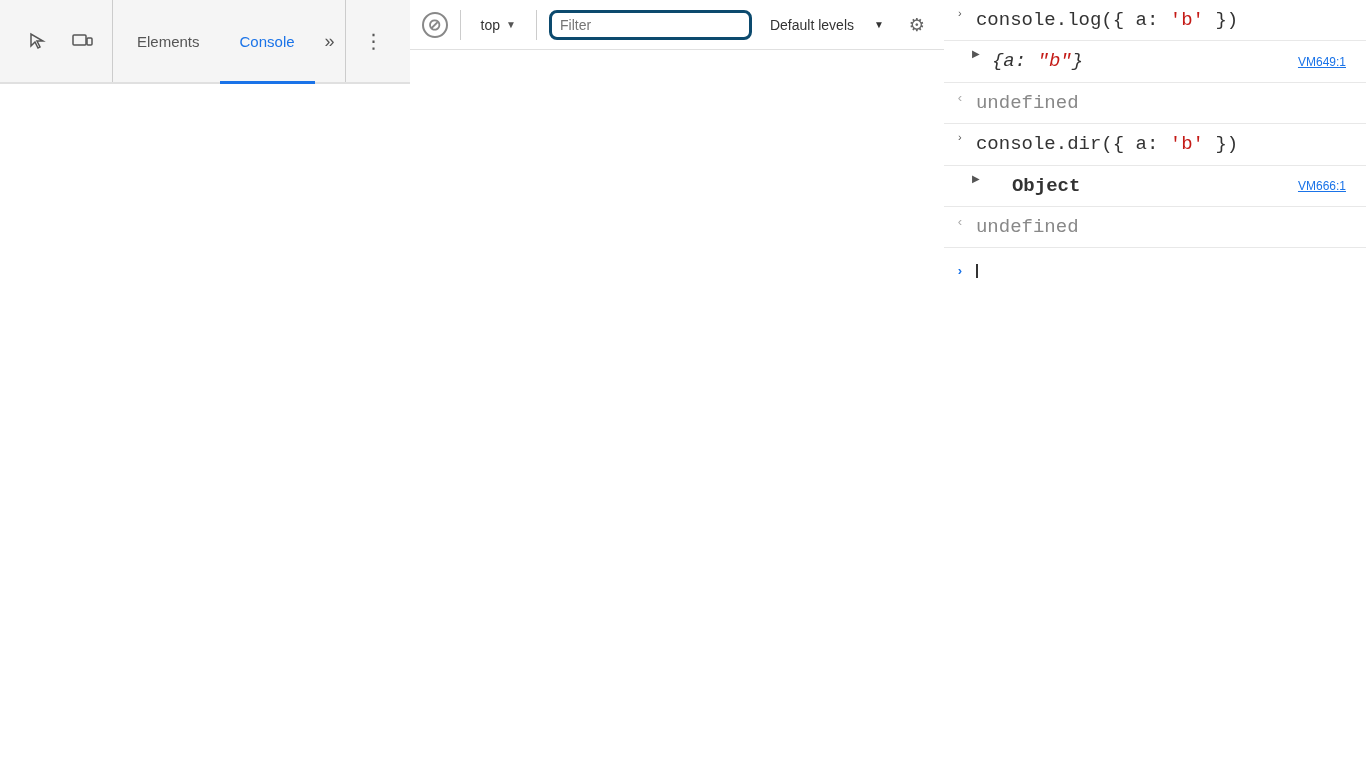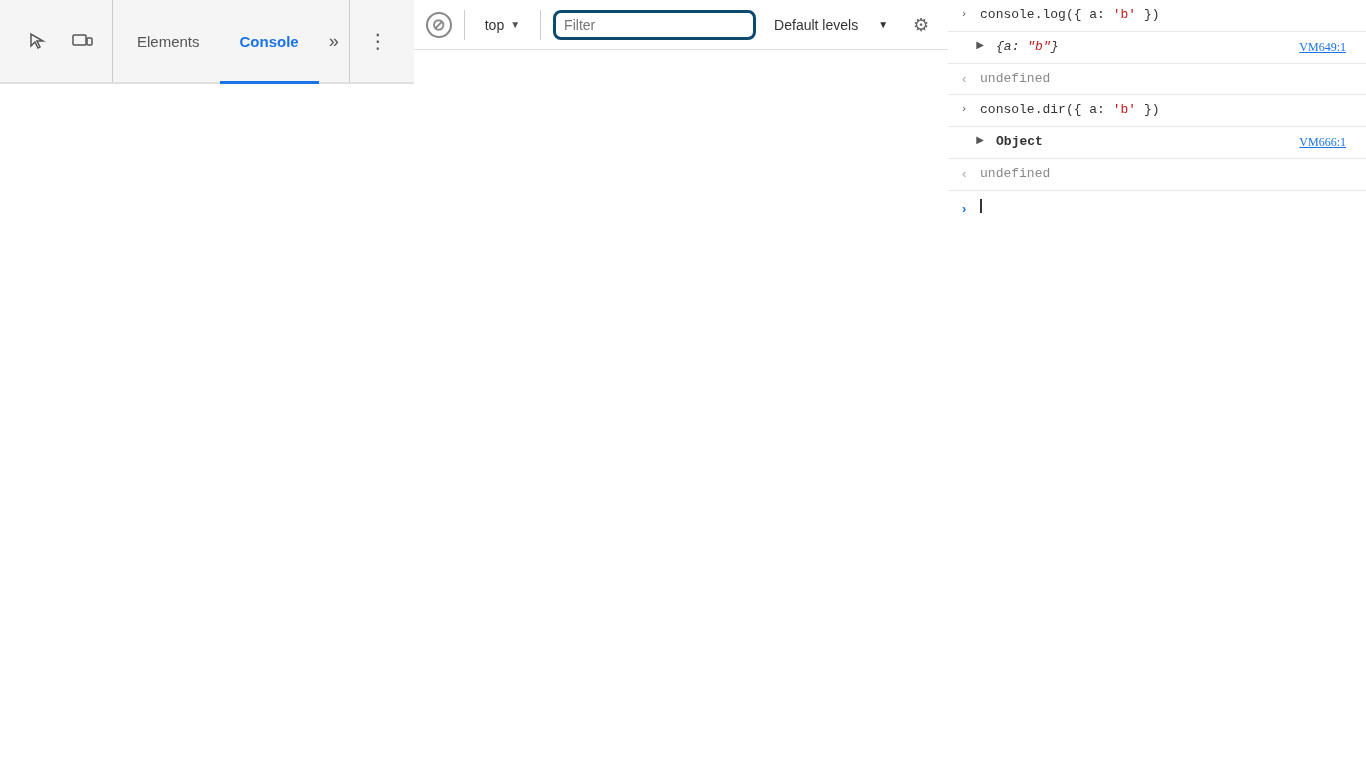--- a/index.html
+++ b/index.html
@@ -68,21 +68,21 @@
       color: #555;
       border-bottom: 3px solid transparent;
       position: relative;
       top: 2px;
       white-space: nowrap;
     }
 
     .tab-item.active {
       color: #1a73e8;
       border-bottom: 3px solid #1a73e8;
-      font-weight: 700;
+      font-weight: 400;
     }
 
     .tab-more {
       display: flex;
       align-items: center;
       justify-content: center;
       padding: 0 10px;
       height: 100%;
       font-size: 18px;
       cursor: pointer;
@@ -225,40 +225,40 @@
     }
 
     .chevron-left {
       color: #888;
       font-size: 11px;
     }
 
     .row-content {
       flex: 1;
       font-family: 'Courier New', Courier, monospace;
-      font-size: 13px;
+      font-size: 19px;
       line-height: 1.6;
       padding-right: 31px;
     }
 
     .row-source {
-      font-family: Liberation Serif, serif;
+      font-family: Liberation Sans, sans-serif;
       font-size: 12px;
       color: #1a73e8;
       text-decoration: underline;
       cursor: pointer;
       padding-right: 20px;
       white-space: nowrap;
       align-self: center;
     }
 
     .text-red { color: #c41a16; }
     .text-gray { color: #888; }
     .text-italic { font-style: italic; }
-    .text-bold { font-weight: bold; }
+    .text-bold { font-weight: bold; margin-left: 20px; }
 
     .console-input-row {
       display: flex;
       align-items: center;
       padding: 6px 0 6px 0;
       min-height: 32px;
     }
 
     .input-cursor {
       font-family: 'Courier New', Courier, monospace;

